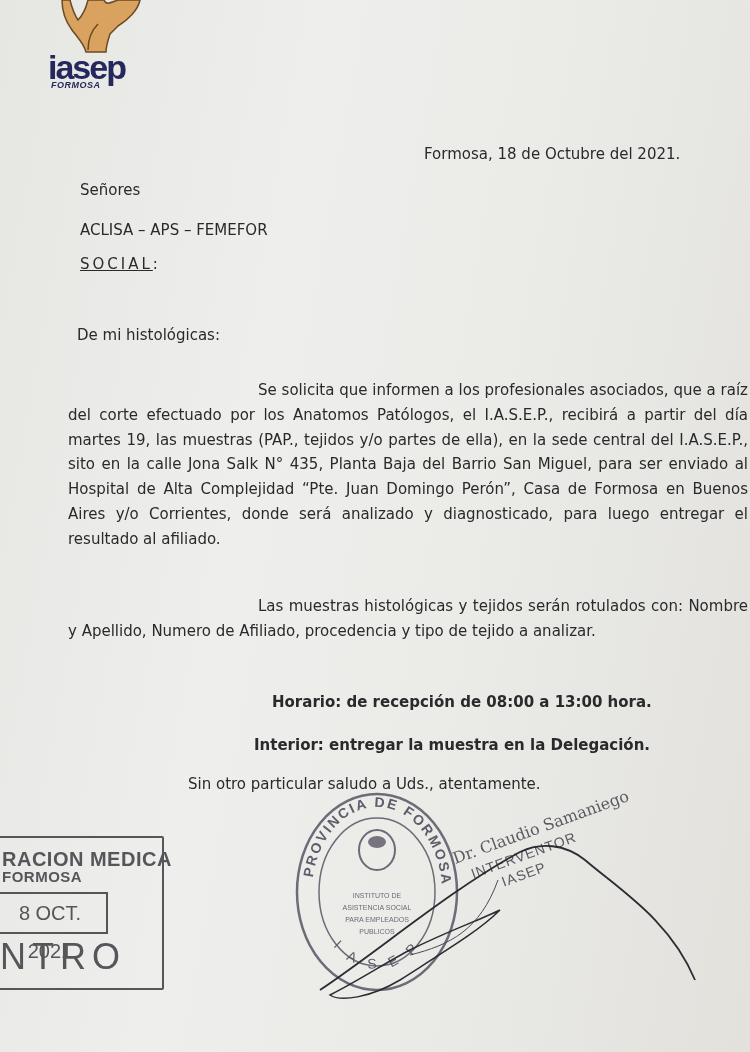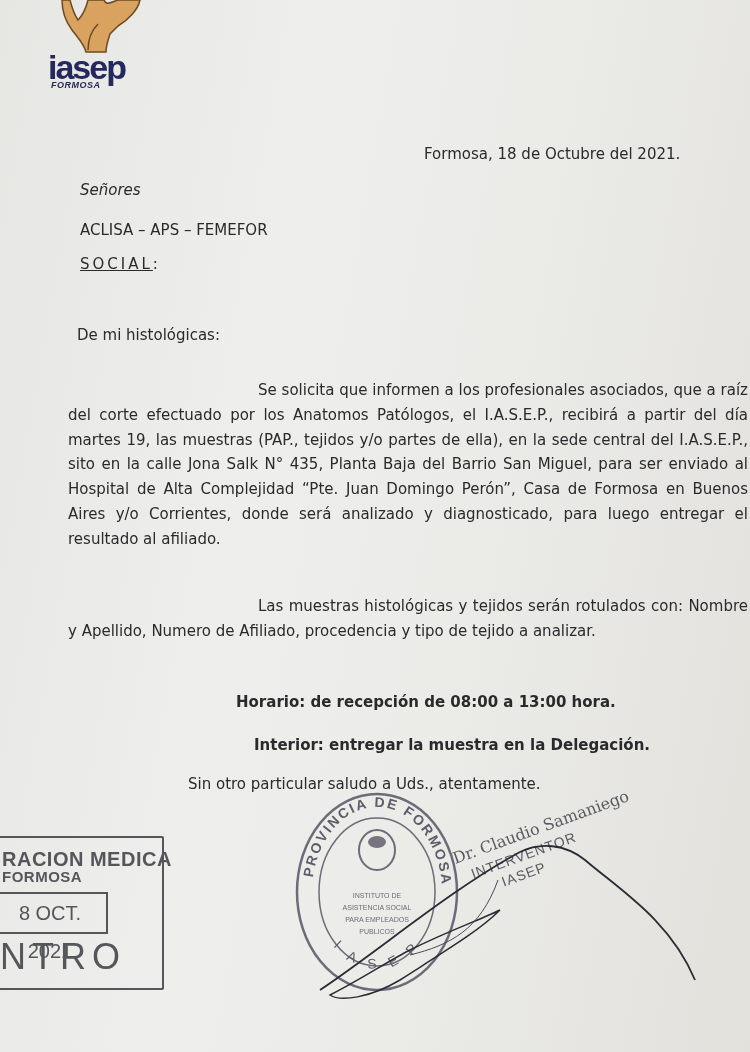--- a/index.html
+++ b/index.html
@@ -8,31 +8,31 @@
     background: linear-gradient(100deg, #e6e6e3 0%, #eeeeec 35%, #ebebe8 60%, #e2e1dc 100%);
     font-family: "DejaVu Sans", sans-serif;
     color:#2a2a2c;
   }
   .abs { position:absolute; }
   .logo { left:48px; top:0; width:100px; height:92px; }
   .logo-text { left:48px; top:50px; font-family:"Liberation Sans", sans-serif; font-weight:bold; font-size:34px; color:#24285c; letter-spacing:-2px; line-height:34px; }
   .logo-sub { left:51px; top:80px; font-family:"Liberation Sans", sans-serif; font-weight:bold; font-style:italic; font-size:9px; color:#24285c; letter-spacing:0.5px; }
   .t { font-size:15px; line-height:20px; white-space:nowrap; }
   .date { left:424px; top:120px;margin-top:24px; }
-  .senores { left:80px; top:180px;font-style:italic; }
+  .senores { left:80px; top:180px; }
   .dest { left:80px; top:220px; }
   .ciudad { left:80px; top:254px; letter-spacing:3px; }
   .ciudad u { text-decoration:underline; }
   .consid { left:77px; top:325px; }
   .para { left:68px; width:680px; font-size:15px; line-height:24.8px; text-align:justify; }
   .p1 { top:378px; }
   .p2 { top:594px; }
   .indent { display:inline-block; width:190px; }
   .bold { font-weight:bold; }
-  .horario { left:236px; top:692px; }
+  .horario { left:272px; top:692px; }
   .interior { left:254px; top:735px; }
   .cierre { left:188px; top:774px; }
   .stamp-box { left:-8px; top:836px; width:168px; height:150px; border:2px solid #55565a; border-radius:2px; color:#55565a; font-family:"Liberation Sans", sans-serif; }
   .stamp-l1 { left:8px; top:10px; font-size:20px; font-weight:bold; letter-spacing:0.5px; white-space:nowrap; }
   .stamp-l2 { left:8px; top:30px; font-size:15px; font-weight:bold; letter-spacing:0.5px; }
   .stamp-date { left:-2px; top:54px; width:112px; height:38px; border:2px solid #55565a; font-size:20px; line-height:38px; text-align:center; font-family:"Liberation Sans Narrow", "Liberation Sans", sans-serif; }
   .stamp-tro { left:6px; top:98px; font-size:36px; letter-spacing:6px; }
   .seal { left:292px; top:790px; width:170px; height:205px; }
   .sig-stamp { left:450px; top:850px; transform:rotate(-20deg); transform-origin:left top; color:#5a5a62; font-family:"DejaVu Serif", serif; }
   .sig1 { left:0; top:0; font-size:16px; white-space:nowrap; }

